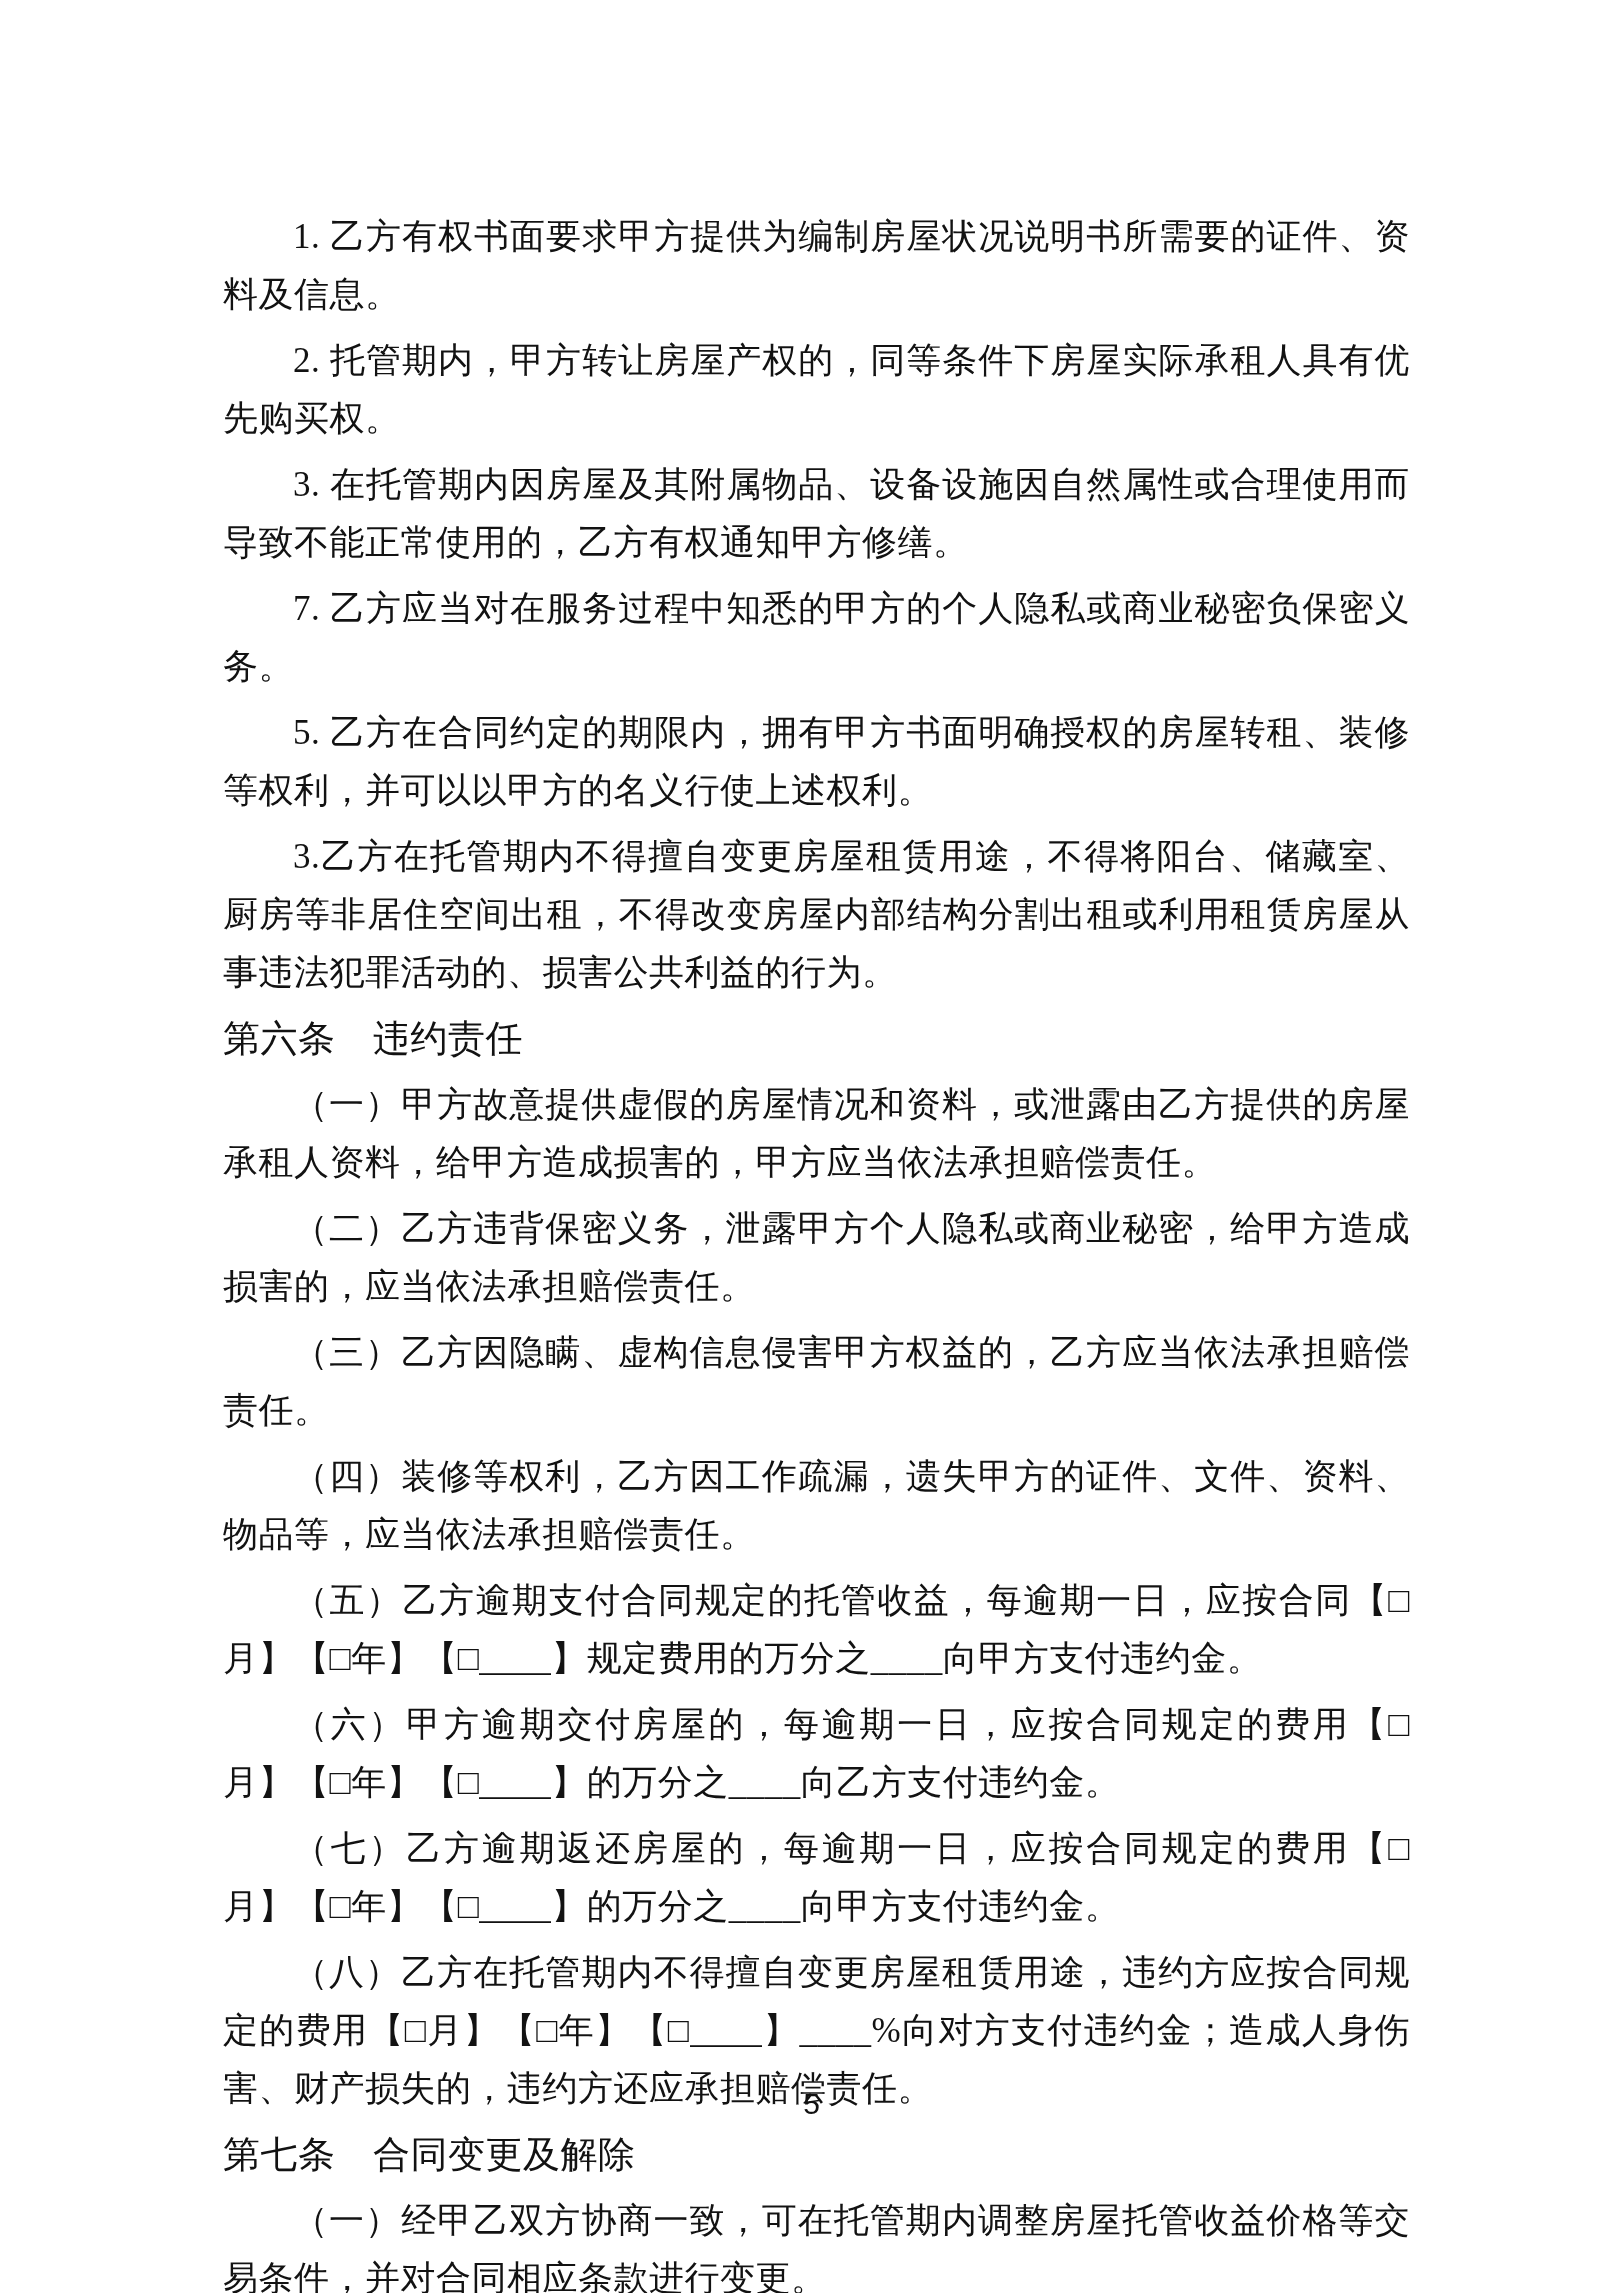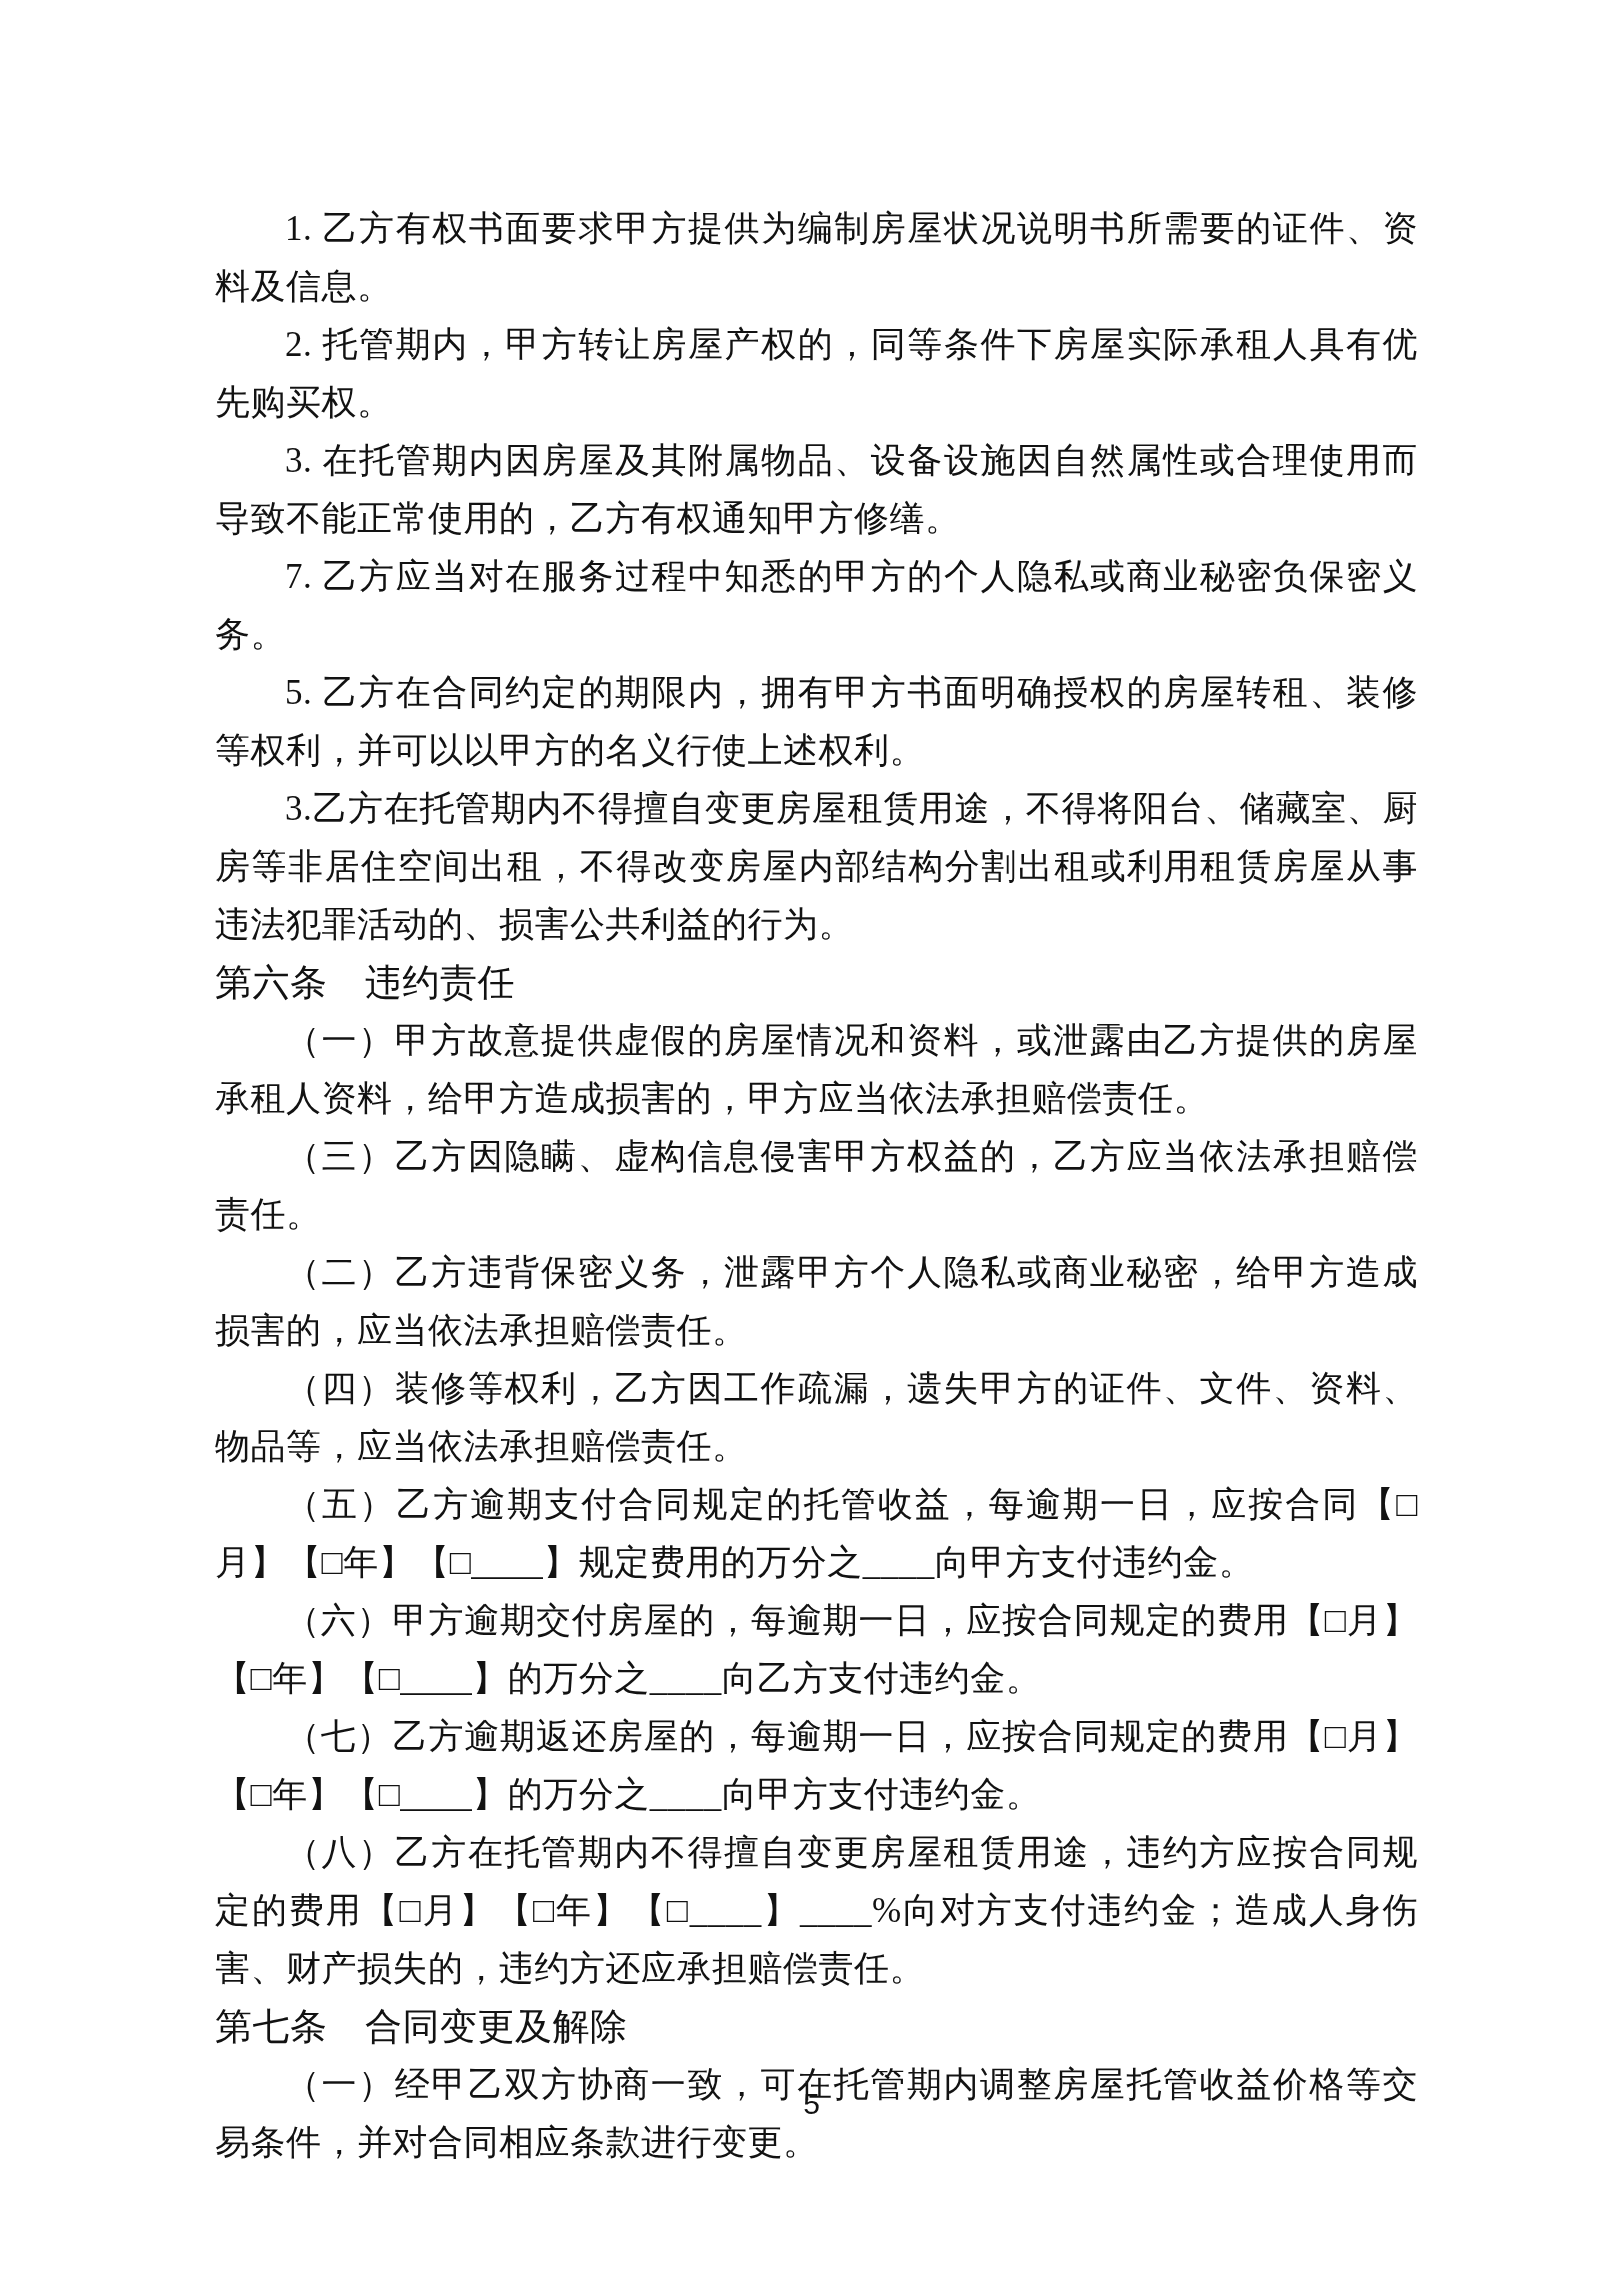--- a/index.html
+++ b/index.html
@@ -17,21 +17,21 @@
     overflow: hidden;
   }
   .content {
     position: absolute;
     left: 215px;
     top: 200px;
     width: 1203px;
     text-align: justify;
   }
   .content p {
-    margin: 0;
+    margin: 8px;
     padding: 0;
     font-size: 35px;
     line-height: 58px;
     letter-spacing: 0.5px;
     word-break: break-all;
   }
   .content p.item {
     text-indent: 2em;
   }
   .content p.heading {
@@ -58,22 +58,22 @@
 <div class="page">
   <main class="content">
       <p class="item">1. 乙方有权书面要求甲方提供为编制房屋状况说明书所需要的证件、资料及信息。</p>
       <p class="item">2. 托管期内，甲方转让房屋产权的，同等条件下房屋实际承租人具有优先购买权。</p>
       <p class="item">3. 在托管期内因房屋及其附属物品、设备设施因自然属性或合理使用而导致不能正常使用的，乙方有权通知甲方修缮。</p>
       <p class="item">7. 乙方应当对在服务过程中知悉的甲方的个人隐私或商业秘密负保密义务。</p>
       <p class="item">5. 乙方在合同约定的期限内，拥有甲方书面明确授权的房屋转租、装修等权利，并可以以甲方的名义行使上述权利。</p>
       <p class="item">3.乙方在托管期内不得擅自变更房屋租赁用途，不得将阳台、储藏室、厨房等非居住空间出租，不得改变房屋内部结构分割出租或利用租赁房屋从事违法犯罪活动的、损害公共利益的行为。</p>
       <p class="heading">第六条　违约责任</p>
       <p class="item">（一）甲方故意提供虚假的房屋情况和资料，或泄露由乙方提供的房屋承租人资料，给甲方造成损害的，甲方应当依法承担赔偿责任。</p>
+      <p class="item">（二）乙方违背保密义务，泄露甲方个人隐私或商业秘密，给甲方造成损害的，应当依法承担赔偿责任。</p>
       <p class="item">（三）乙方因隐瞒、虚构信息侵害甲方权益的，乙方应当依法承担赔偿责任。</p>
-      <p class="item">（二）乙方违背保密义务，泄露甲方个人隐私或商业秘密，给甲方造成损害的，应当依法承担赔偿责任。</p>
       <p class="item">（四）装修等权利，乙方因工作疏漏，遗失甲方的证件、文件、资料、物品等，应当依法承担赔偿责任。</p>
       <p class="item">（五）乙方逾期支付合同规定的托管收益，每逾期一日，应按合同【□月】【□年】【□____】规定费用的万分之____向甲方支付违约金。</p>
       <p class="item">（六）甲方逾期交付房屋的，每逾期一日，应按合同规定的费用【□月】【□年】【□____】的万分之____向乙方支付违约金。</p>
       <p class="item">（七）乙方逾期返还房屋的，每逾期一日，应按合同规定的费用【□月】【□年】【□____】的万分之____向甲方支付违约金。</p>
       <p class="item">（八）乙方在托管期内不得擅自变更房屋租赁用途，违约方应按合同规定的费用【□月】【□年】【□____】____%向对方支付违约金；造成人身伤害、财产损失的，违约方还应承担赔偿责任。</p>
       <p class="heading">第七条　合同变更及解除</p>
       <p class="item">（一）经甲乙双方协商一致，可在托管期内调整房屋托管收益价格等交易条件，并对合同相应条款进行变更。</p>
     </main>
   <footer class="page-footer">
     <span>5</span>

